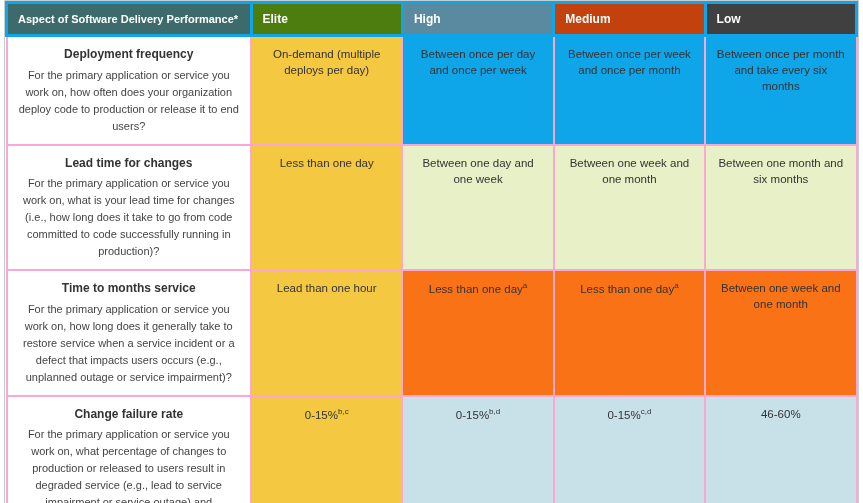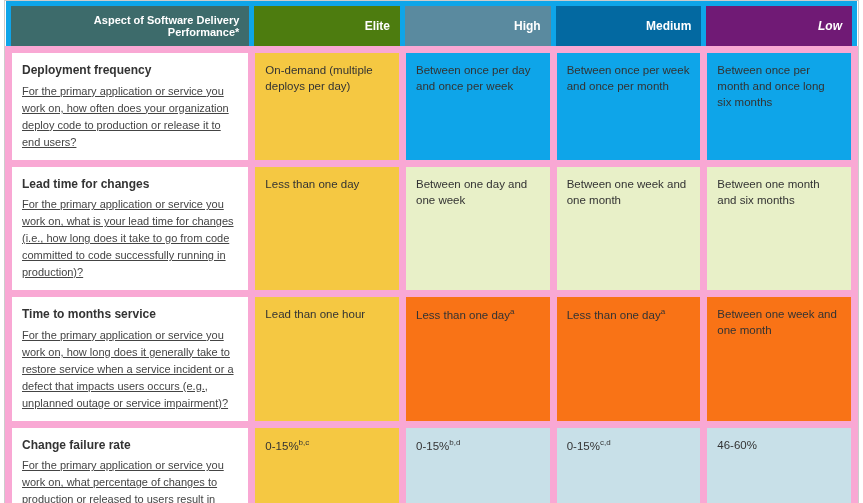--- a/index.html
+++ b/index.html
@@ -17,58 +17,58 @@
       border: 1px solid #ccc;
     }
     table {
       width: 100%;
       border-collapse: collapse;
     }
     thead tr th {
       padding: 8px 10px;
       font-weight: bold;
       font-size: 12px;
-      border: 5px solid #0ea5e9;
-      text-align: right;
+      border: 3px solid #0ea5e9;
+      text-align: left;
       vertical-align: middle;
     }
     th.aspect-header {
       background-color: #3d6b6b;
       color: #fff;
       width: 210px;
       font-size: 11px;
     }
     th.elite-header {
       background-color: #4d7c0f;
       color: #fff;
       width: 130px;
     }
     th.high-header {
       background-color: #5a8a9f;
       color: #fff;
       width: 130px;
     }
     th.medium-header {
-      background-color: #0369a1;
+      background-color: #c2410c;
       color: #fff;
       width: 130px;
     }
     th.low-header {
-      background-color: #701a75;
+      background-color: #404040;
       color: #fff;
       width: 130px;
-      font-style: italic;
     }
 
     tbody tr td {
       padding: 9px 10px;
-      border: 7px solid #f9a8d4;
+      border: 2px solid #f9a8d4;
       vertical-align: top;
       font-size: 11.5px;
       line-height: 1.4;
+      text-align: center;
     }
 
     
     .row-deployment td { background-color: #0ea5e9; }
     .row-leadtime td { background-color: #e8f0c8; }
     .row-restore td { background-color: #f97316; }
     .row-changefail td { background-color: #c8e0e8; }
 
     
     td.aspect-cell {
@@ -78,21 +78,20 @@
       font-weight: bold;
       font-size: 12px;
       color: #333;
       display: block;
       margin-bottom: 4px;
     }
     td.aspect-cell .row-desc {
       font-size: 11px;
       color: #444;
       line-height: 1.45;
-      text-decoration: underline;
     }
 
     
     td.elite-cell {
       background-color: #f5c842 !important;
       font-weight: normal;
       color: #333;
     }
 
     
@@ -117,21 +116,21 @@
         <th class="medium-header">Medium</th>
         <th class="low-header">Low</th>
       </tr>
     </thead>
     <tbody id="table-body">
     <tr class="row-deployment">
           <td class="aspect-cell"><span class="row-title">Deployment frequency</span><span class="row-desc">For the primary application or service you work on, how often does your organization deploy code to production or release it to end users?</span></td>
           <td class="elite-cell">On-demand (multiple deploys per day)</td>
           <td class="high-cell">Between once per day and once per week</td>
           <td class="medium-cell">Between once per week and once per month</td>
-          <td class="low-cell">Between once per month and once long six months</td>
+          <td class="low-cell">Between once per month and take every six months</td>
         </tr>
         <tr class="row-leadtime">
           <td class="aspect-cell"><span class="row-title">Lead time for changes</span><span class="row-desc">For the primary application or service you work on, what is your lead time for changes (i.e., how long does it take to go from code committed to code successfully running in production)?</span></td>
           <td class="elite-cell">Less than one day</td>
           <td class="high-cell">Between one day and one week</td>
           <td class="medium-cell">Between one week and one month</td>
           <td class="low-cell">Between one month and six months</td>
         </tr>
         <tr class="row-restore">
           <td class="aspect-cell"><span class="row-title">Time to months service</span><span class="row-desc">For the primary application or service you work on, how long does it generally take to restore service when a service incident or a defect that impacts users occurs (e.g., unplanned outage or service impairment)?</span></td>

